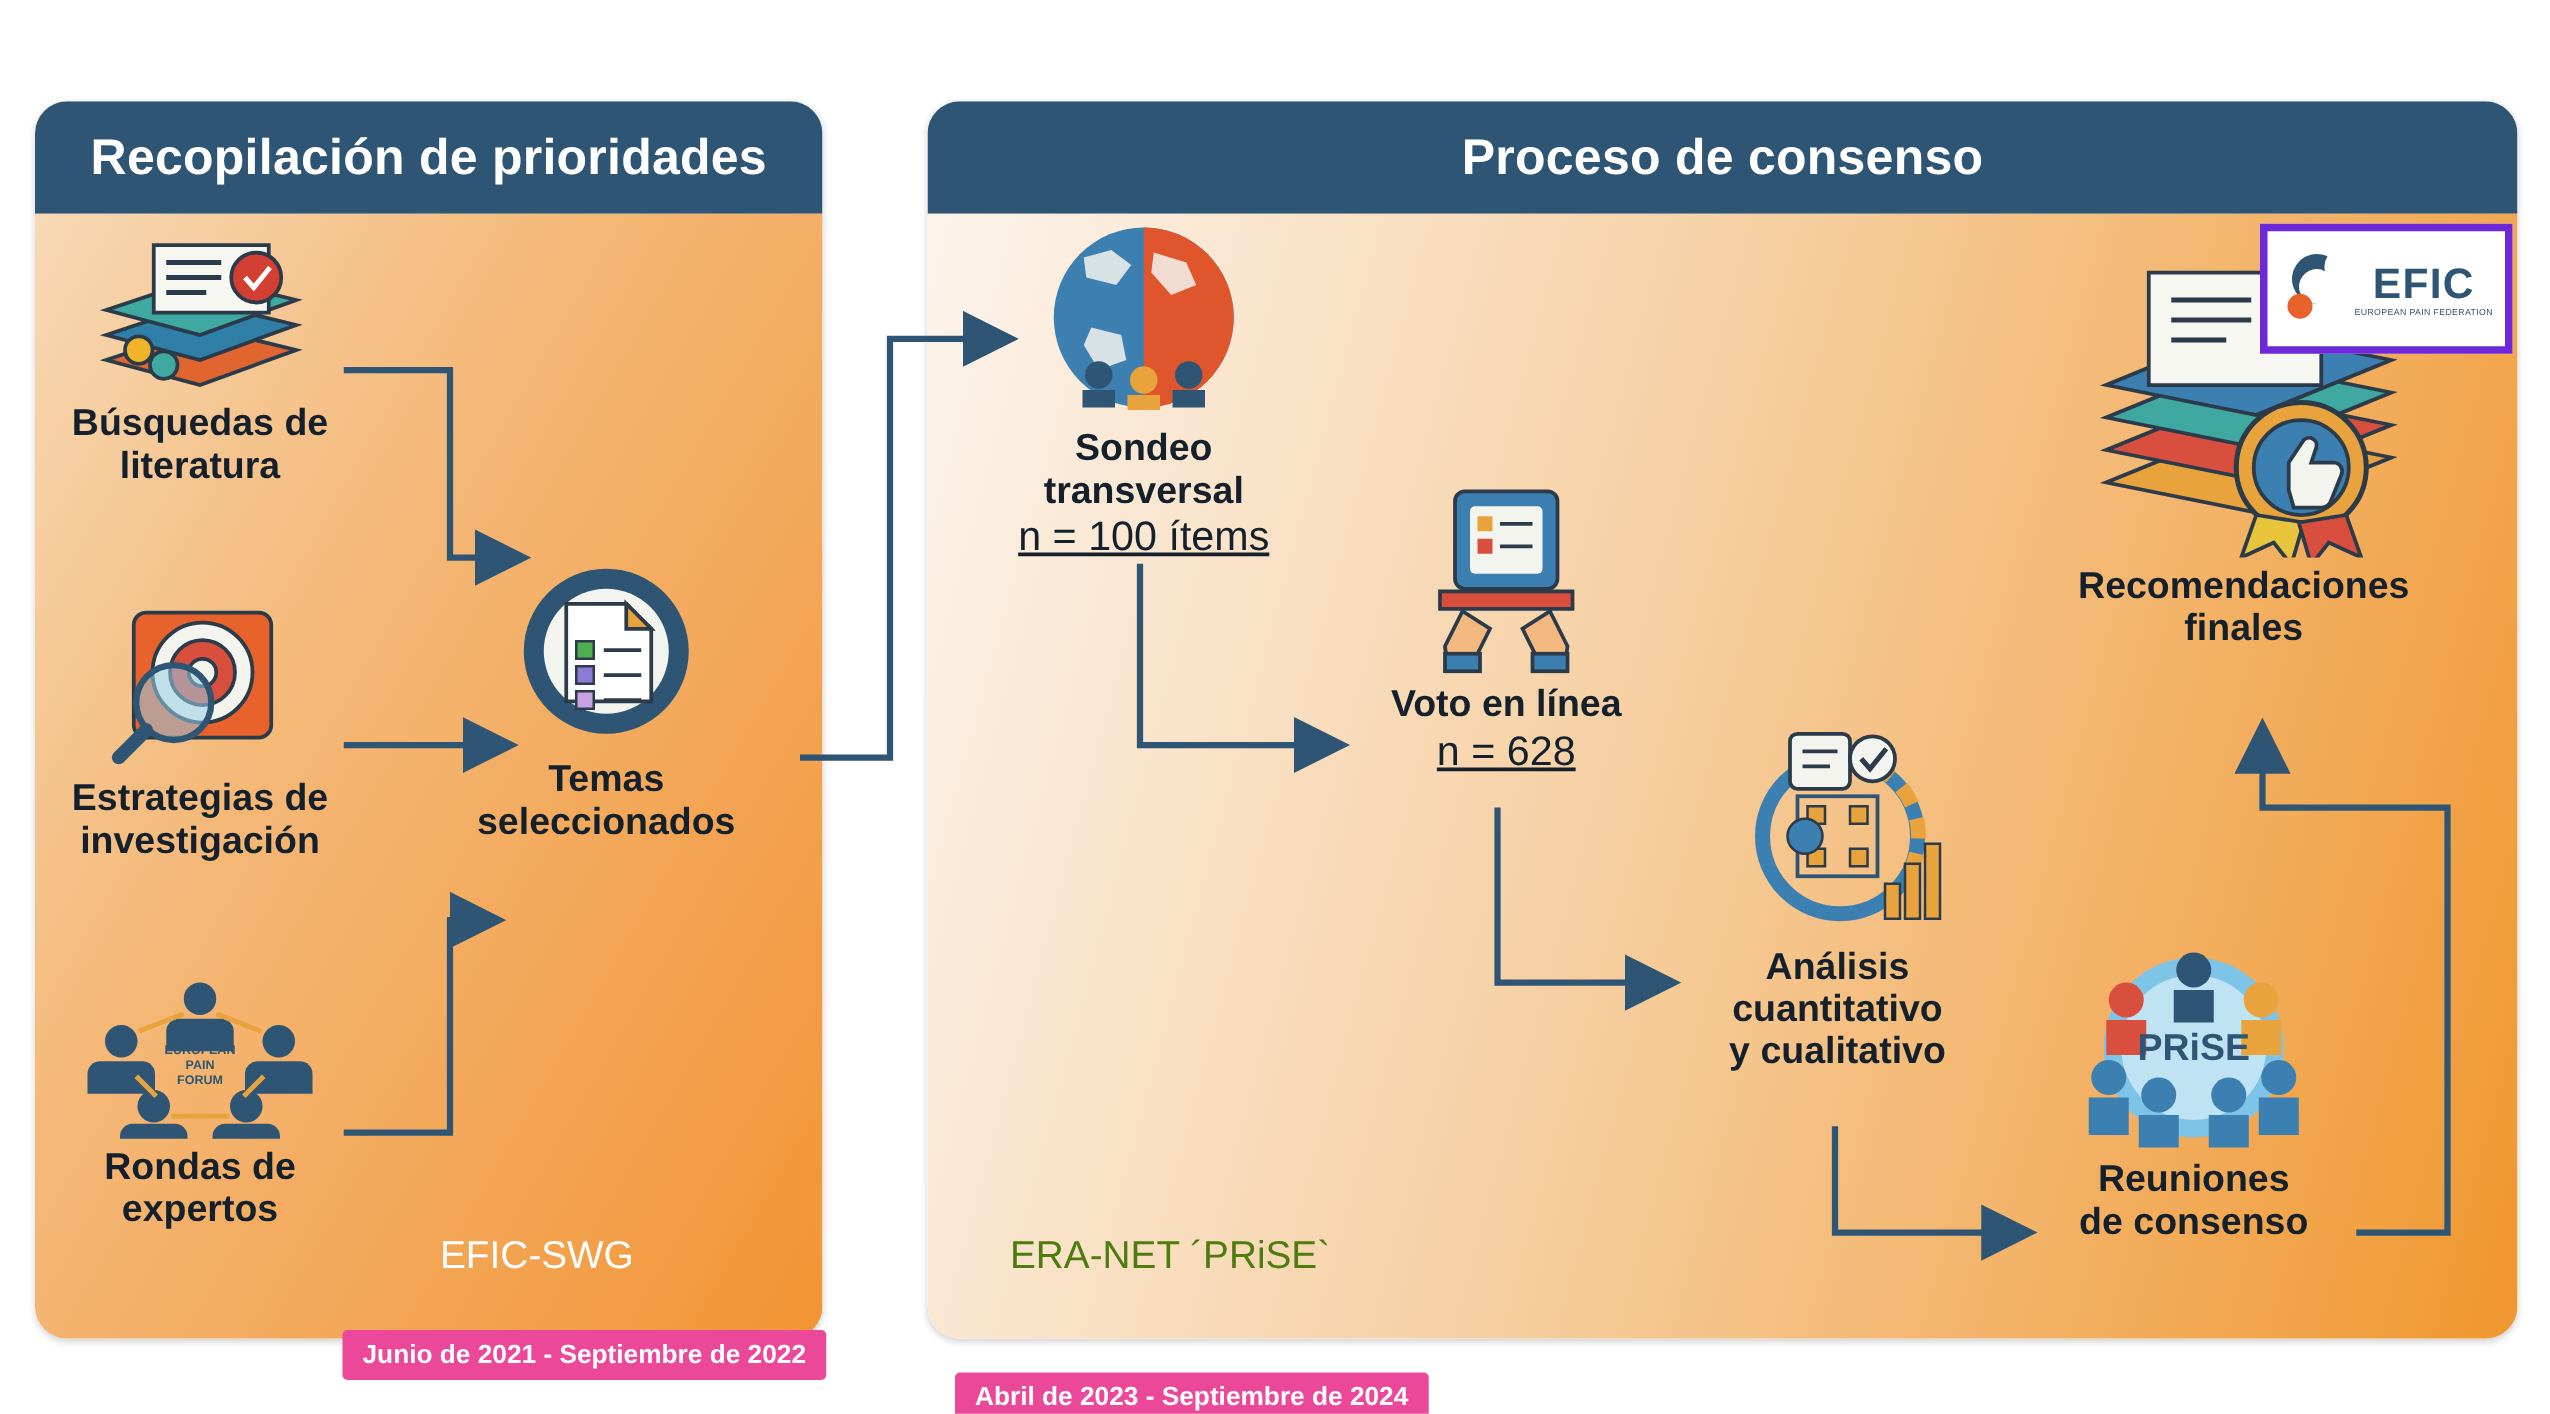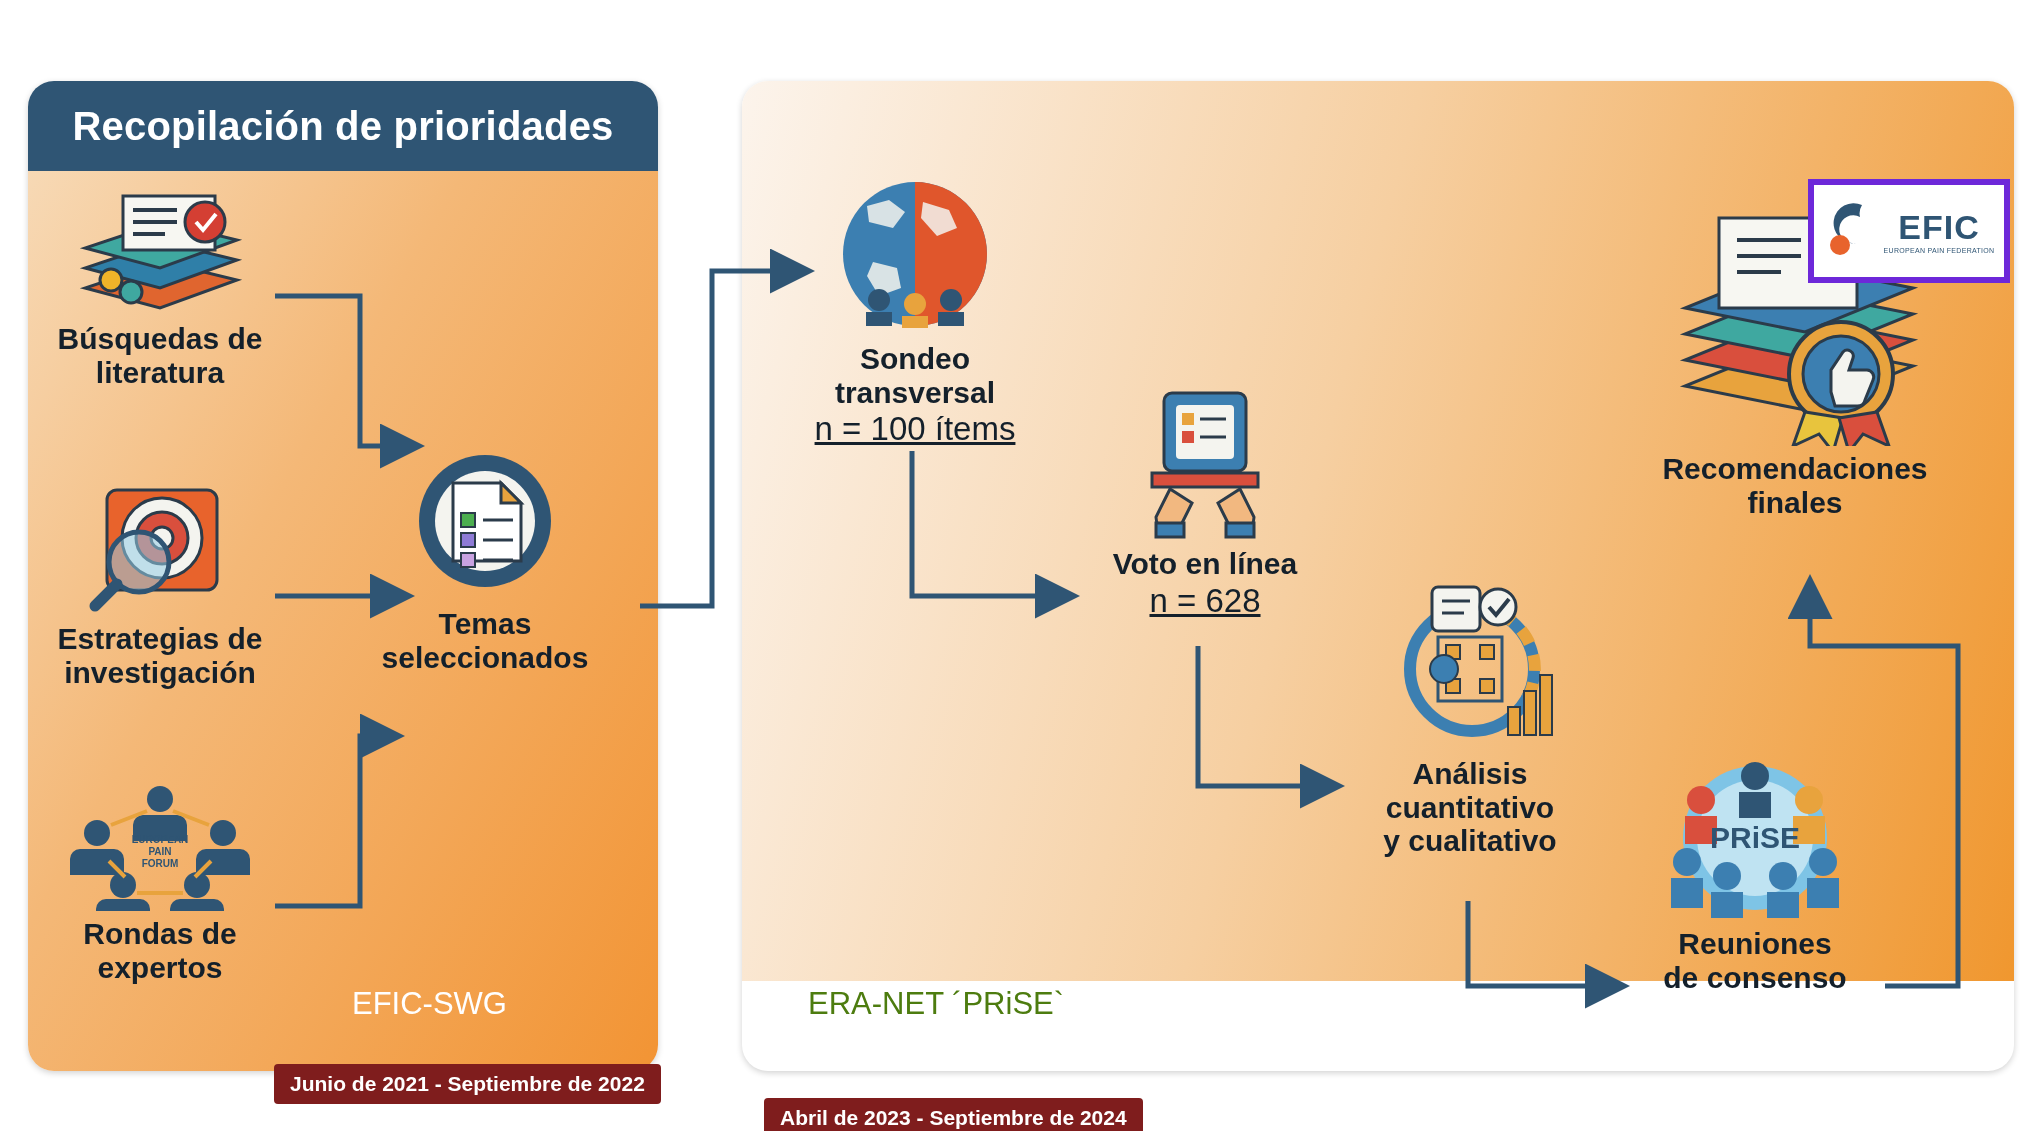--- a/index.html
+++ b/index.html
@@ -92,21 +92,21 @@
   .group-tag {
     position: absolute;
     font-size: 31px;
     font-weight: normal;
   }
   .tag-white { color: #ffffff; }
   .tag-dark { color: #4d7c0f; }
 
   .date-chip {
     position: absolute;
-    background: #7f1d1d;
+    background: #ec4899;
     color: #ffffff;
     font-size: 21px;
     font-weight: bold;
     padding: 8px 16px;
     border-radius: 4px;
     white-space: nowrap;
   }
 
   
   .arrows {
@@ -144,20 +144,21 @@
 <body>
 
 <div class="stage">
 
   <div class="panel" id="panel-left">
     <div class="panel-header">Recopilación de prioridades</div>
     <div class="panel-body"></div>
   </div>
 
   <div class="panel" id="panel-right">
+    <div class="panel-header">Proceso de consenso</div>
     <div class="panel-body"></div>
   </div>
 
   <svg class="arrows" viewBox="0 0 2040 1131">
     <defs>
       <marker id="ah" markerWidth="9" markerHeight="9" refX="6" refY="4.5" orient="auto">
         <path d="M0,0 L9,4.5 L0,9 z" fill="#2f5574"></path>
       </marker>
     </defs>
     <g stroke="#2f5574" stroke-width="5" fill="none" marker-end="url(#ah)">

